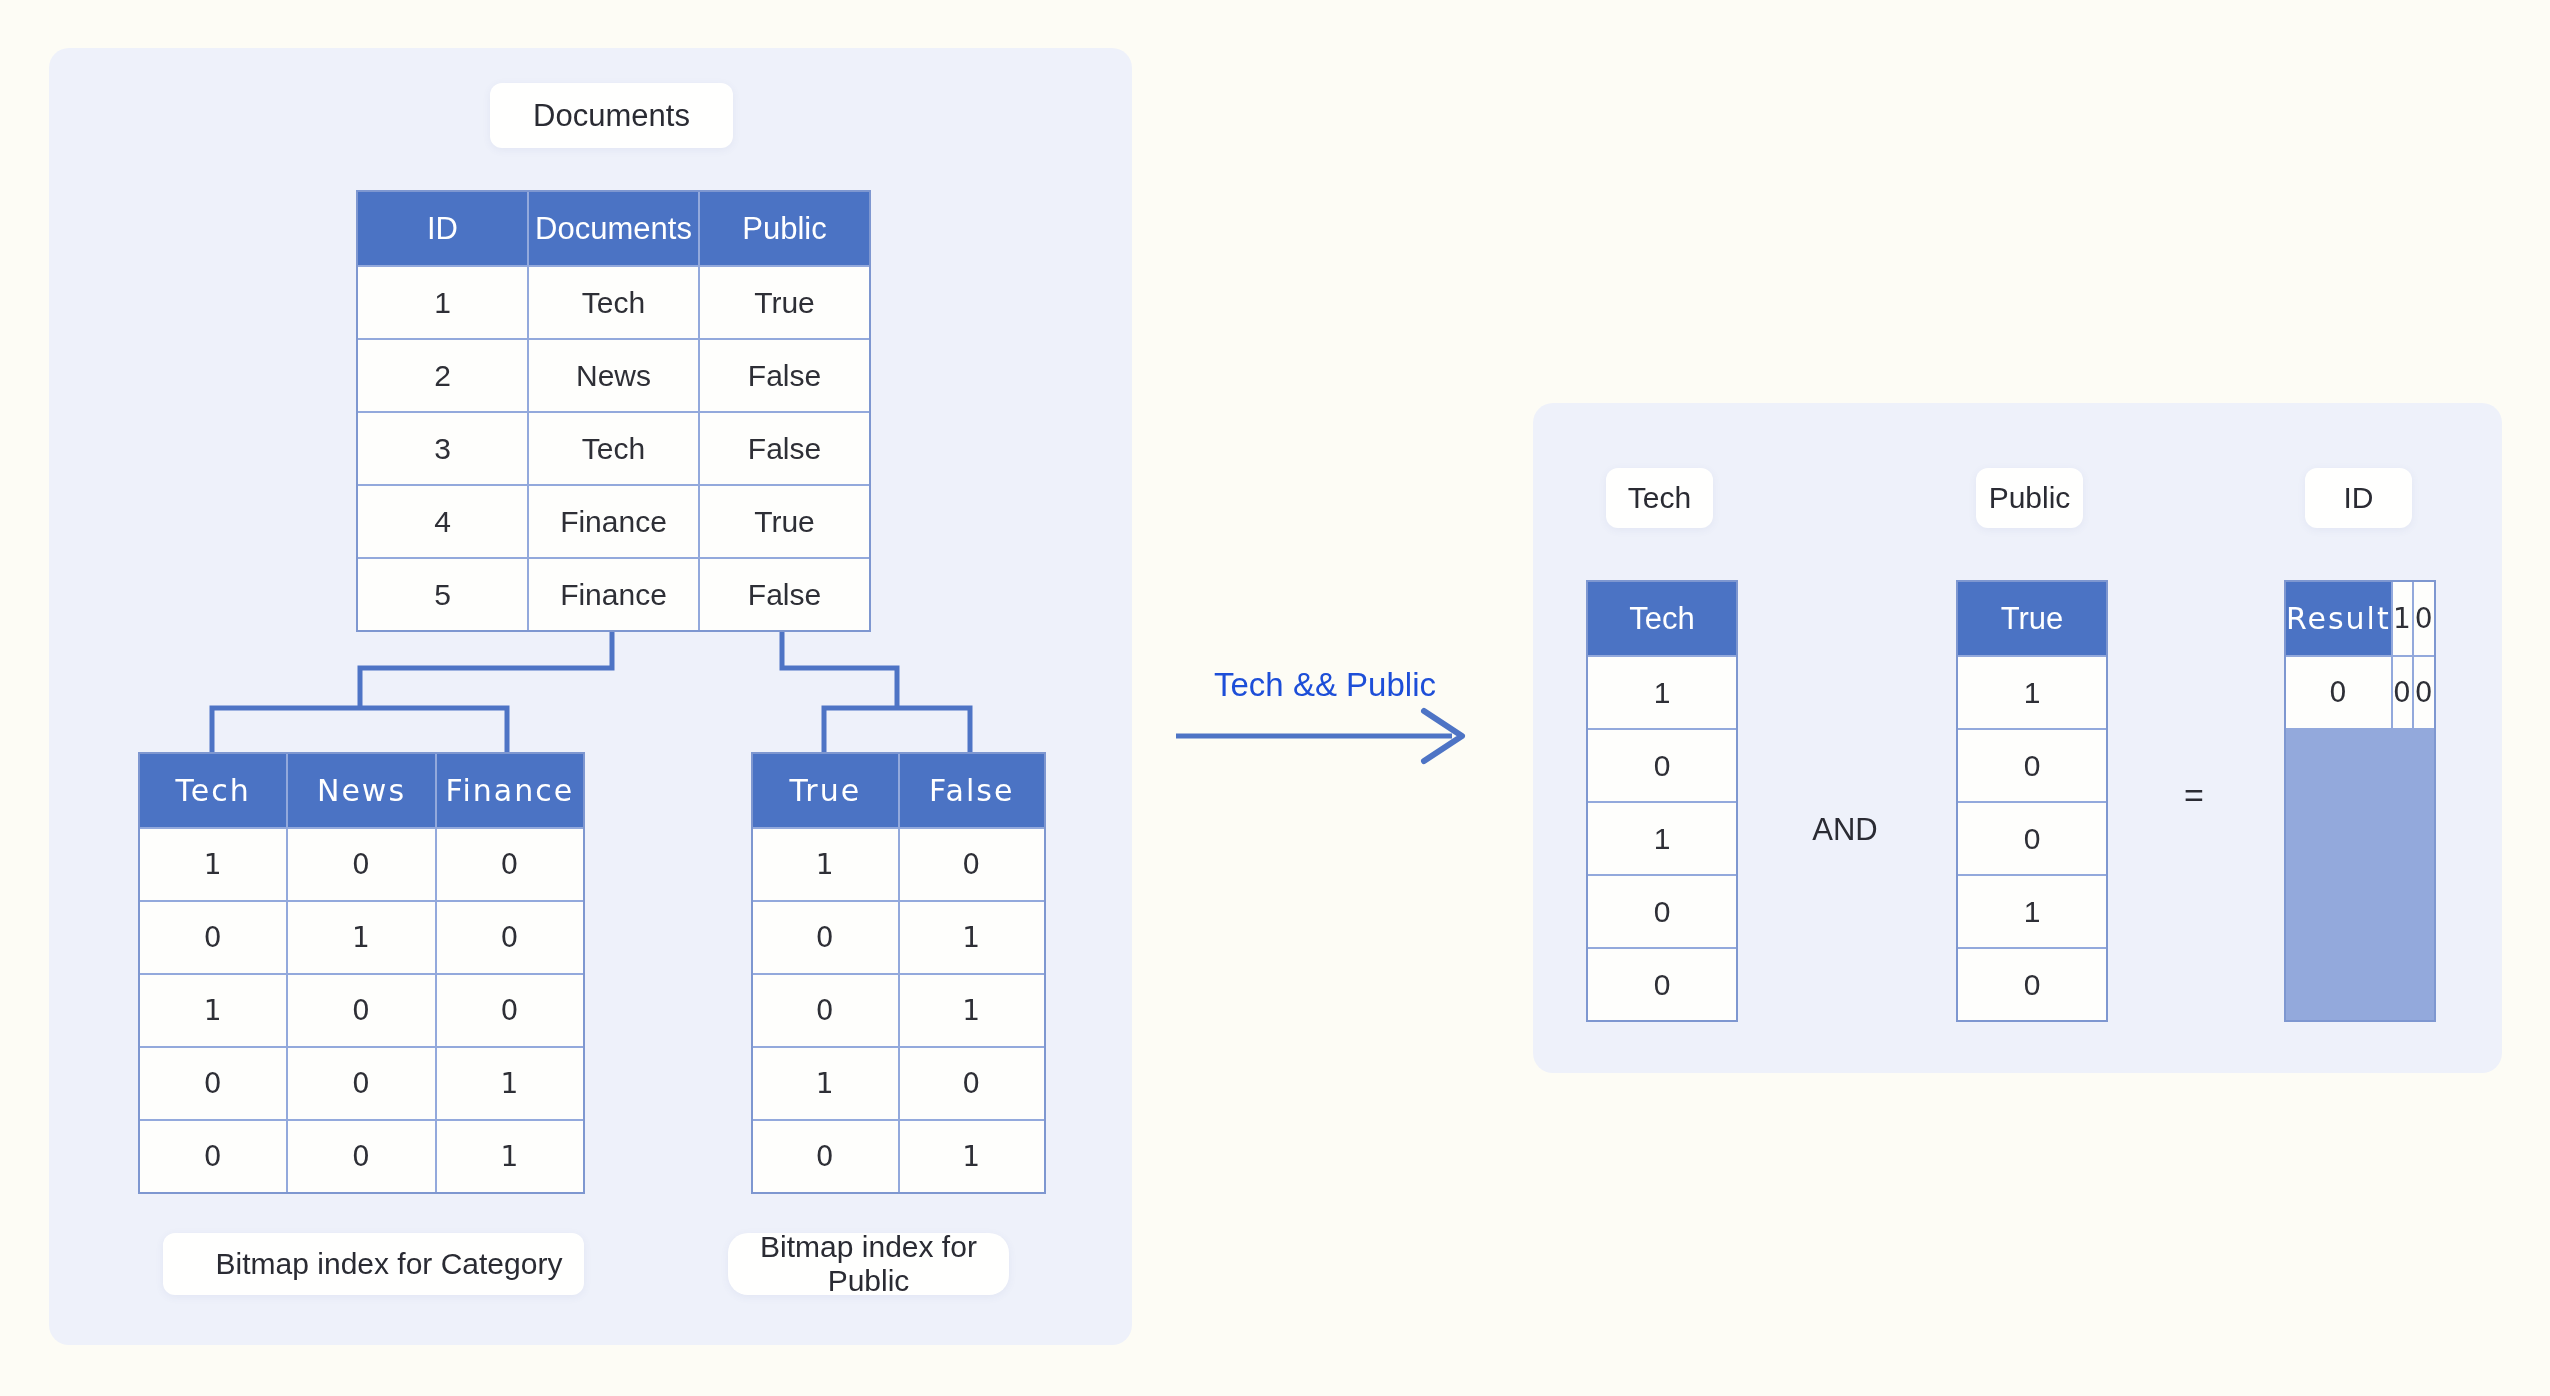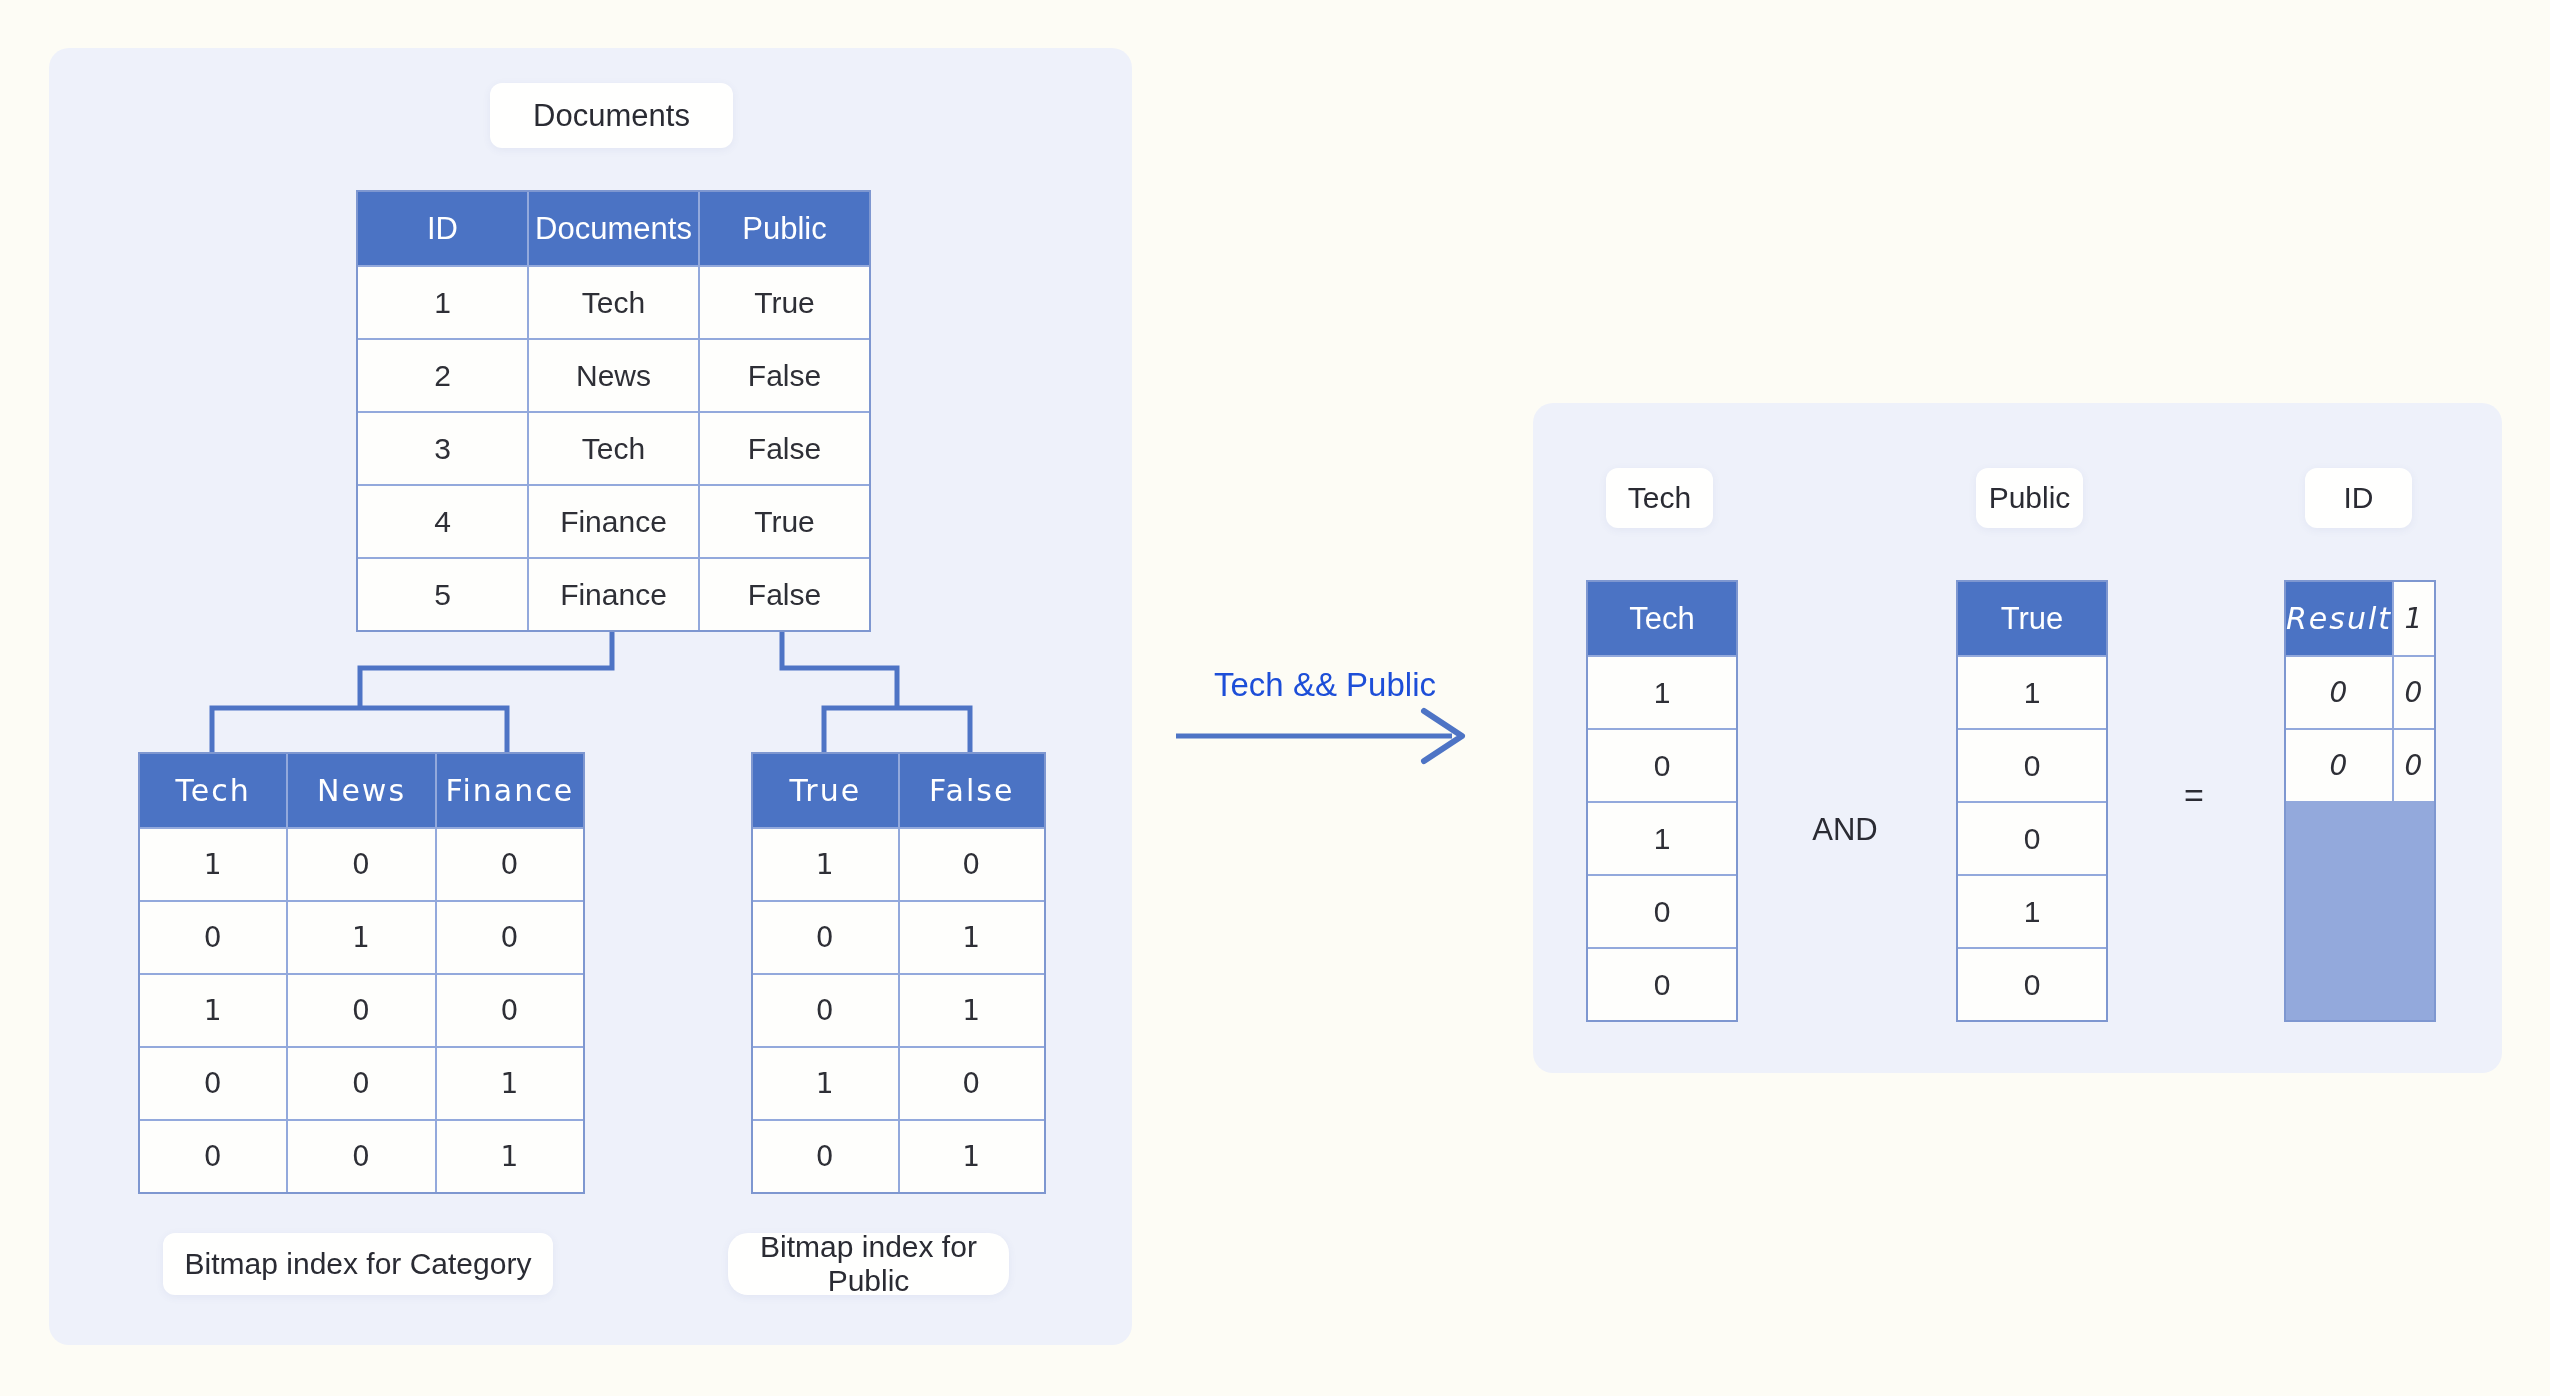--- a/index.html
+++ b/index.html
@@ -13,21 +13,21 @@
   #right-panel{left:1533px;top:403px;width:969px;height:670px;}
 
   .chip{
     position:absolute;background:#FFFFFE;border-radius:12px;
     display:flex;align-items:center;justify-content:center;
     font-size:31px;color:#2A2B33;
     box-shadow:0 2px 8px rgba(70,90,150,.07);
     text-align:center;
   }
   #documents-chip{left:490px;top:83px;width:243px;height:65px;}
-  #cat-caption{left:163px;top:1233px;width:390px;height:62px;font-size:30px;}
+  #cat-caption{left:163px;top:1233px;width:390px;height:62px;font-size:30px;padding-left:31px;}
   #pub-caption{left:728px;top:1233px;width:281px;height:62px;font-size:30px;border-radius:20px;}
   #tech-chip{left:1606px;top:468px;width:107px;height:60px;font-size:30px;}
   #public-chip{left:1976px;top:468px;width:107px;height:60px;font-size:30px;}
   #id-chip{left:2305px;top:468px;width:107px;height:60px;font-size:30px;}
 
   .tbl{
     position:absolute;display:grid;
     grid-template-rows:73px repeat(5,71px);
     gap:2px;background:#93A9DC;
     border:2px solid #7E97D0;
@@ -146,21 +146,21 @@
       <div class="cell td">0</div>
     </div>
   <div id="true-col" class="tbl" style="grid-template-columns: repeat(1, 1fr);">
       <div class="cell th">True</div>
       <div class="cell td">1</div>
       <div class="cell td">0</div>
       <div class="cell td">0</div>
       <div class="cell td">1</div>
       <div class="cell td">0</div>
     </div>
-  <div id="result-col" class="tbl wide" style="grid-template-columns: repeat(2, 1fr); font-style: italic;">
+  <div id="result-col" class="tbl wide" style="grid-template-columns: repeat(3, 1fr);">
       <div class="cell th">Result</div>
       <div class="cell td">1</div>
       <div class="cell td">0</div>
       <div class="cell td">0</div>
       <div class="cell td">0</div>
       <div class="cell td">0</div>
     </div>
 
   <div id="expression" class="floating-label">Tech &amp;&amp; Public</div>
   <div id="and-label" class="floating-label">AND</div>

